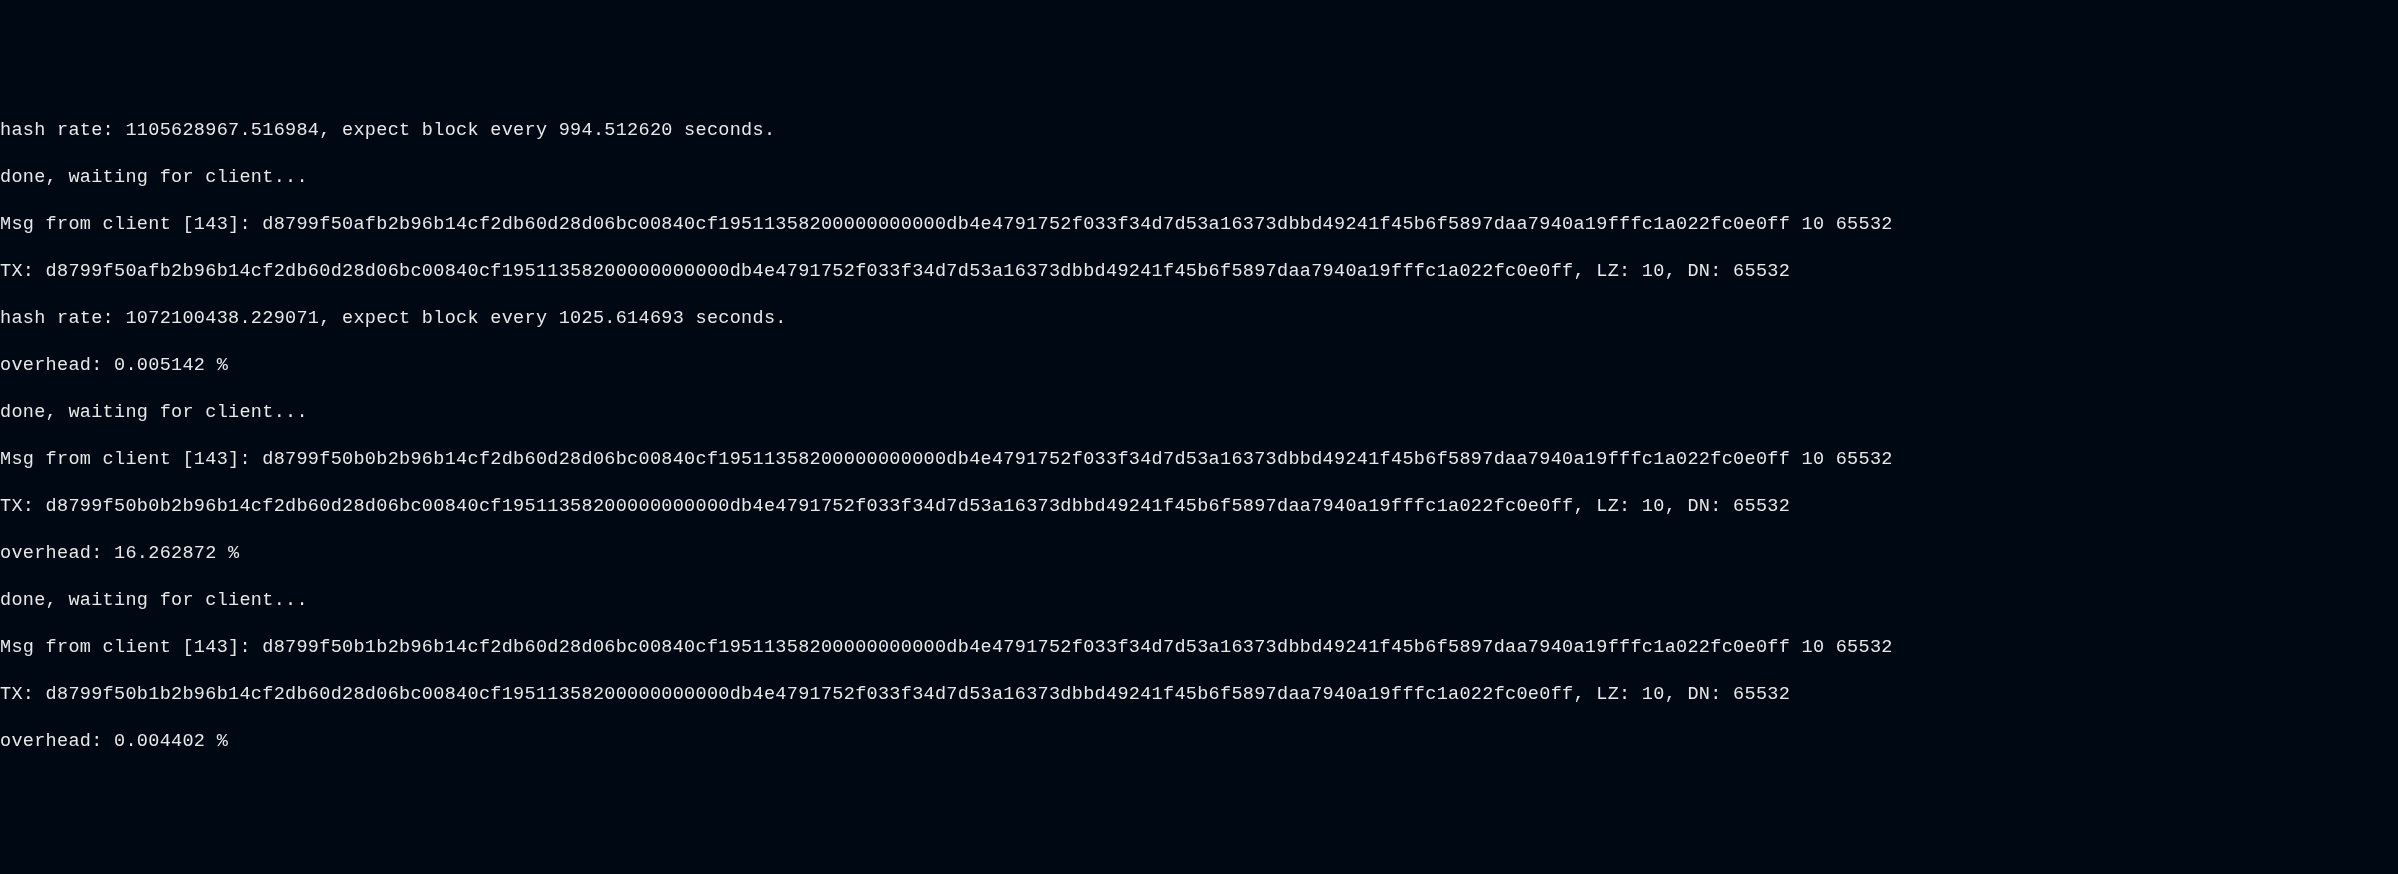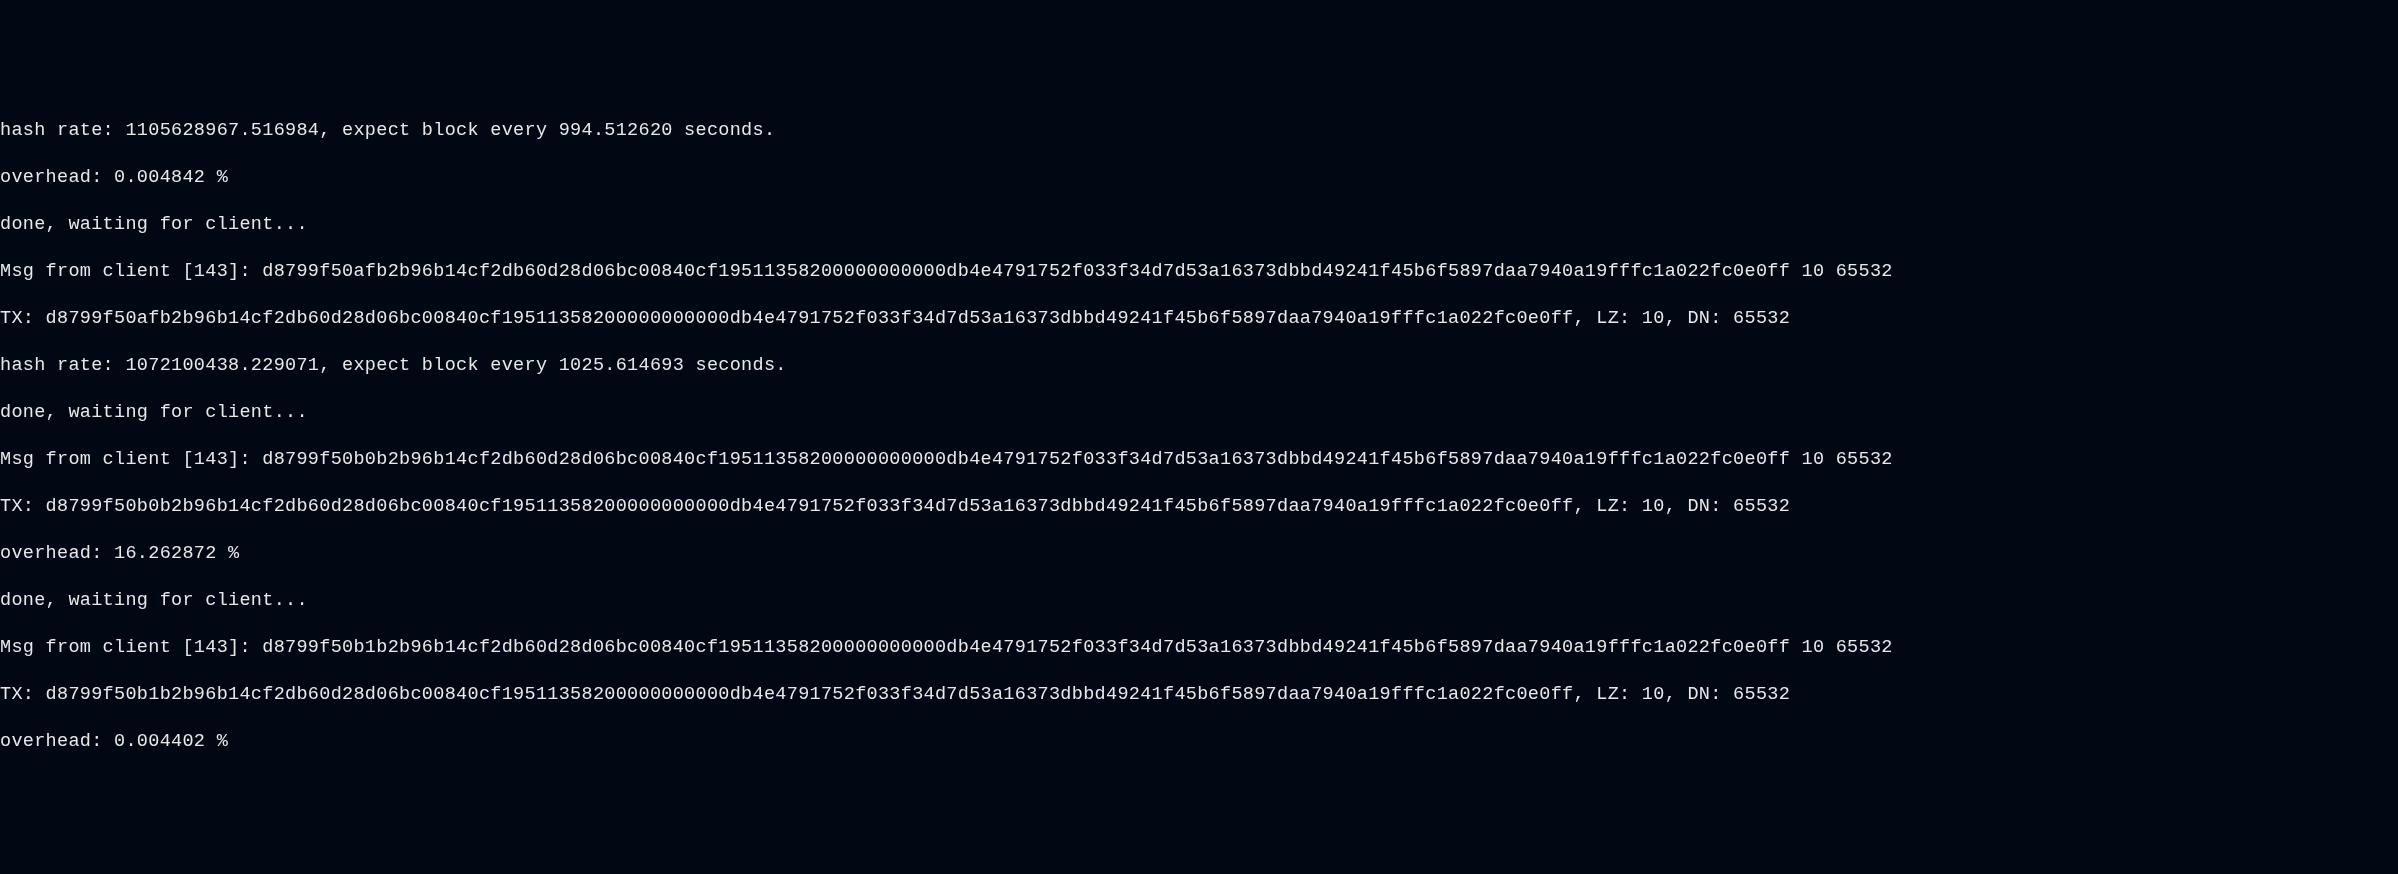--- a/index.html
+++ b/index.html
@@ -25,25 +25,25 @@
       display: block;
     }
   </style>
 </head>
 <body>
 
 
 
 <div class="terminal-output">
 <span class="line">hash rate: 1105628967.516984, expect block every 994.512620 seconds.</span>
-<span class="line">overhead: 0.004842 %</span>
 <span class="line">done, waiting for client...</span>
 <span class="line">Msg from client [143]: d8799f50afb2b96b14cf2db60d28d06bc00840cf19511358200000000000db4e4791752f033f34d7d53a16373dbbd49241f45b6f5897daa7940a19fffc1a022fc0e0ff 10 65532</span>
 <span class="line">TX: d8799f50afb2b96b14cf2db60d28d06bc00840cf19511358200000000000db4e4791752f033f34d7d53a16373dbbd49241f45b6f5897daa7940a19fffc1a022fc0e0ff, LZ: 10, DN: 65532</span>
 <span class="line">hash rate: 1072100438.229071, expect block every 1025.614693 seconds.</span>
+<span class="line">overhead: 0.005142 %</span>
 <span class="line">done, waiting for client...</span>
 <span class="line">Msg from client [143]: d8799f50b0b2b96b14cf2db60d28d06bc00840cf19511358200000000000db4e4791752f033f34d7d53a16373dbbd49241f45b6f5897daa7940a19fffc1a022fc0e0ff 10 65532</span>
 <span class="line">TX: d8799f50b0b2b96b14cf2db60d28d06bc00840cf19511358200000000000db4e4791752f033f34d7d53a16373dbbd49241f45b6f5897daa7940a19fffc1a022fc0e0ff, LZ: 10, DN: 65532</span>
 <span class="line">overhead: 16.262872 %</span>
 <span class="line">done, waiting for client...</span>
 <span class="line">Msg from client [143]: d8799f50b1b2b96b14cf2db60d28d06bc00840cf19511358200000000000db4e4791752f033f34d7d53a16373dbbd49241f45b6f5897daa7940a19fffc1a022fc0e0ff 10 65532</span>
 <span class="line">TX: d8799f50b1b2b96b14cf2db60d28d06bc00840cf19511358200000000000db4e4791752f033f34d7d53a16373dbbd49241f45b6f5897daa7940a19fffc1a022fc0e0ff, LZ: 10, DN: 65532</span>
 <span class="line">overhead: 0.004402 %</span>
 
 

